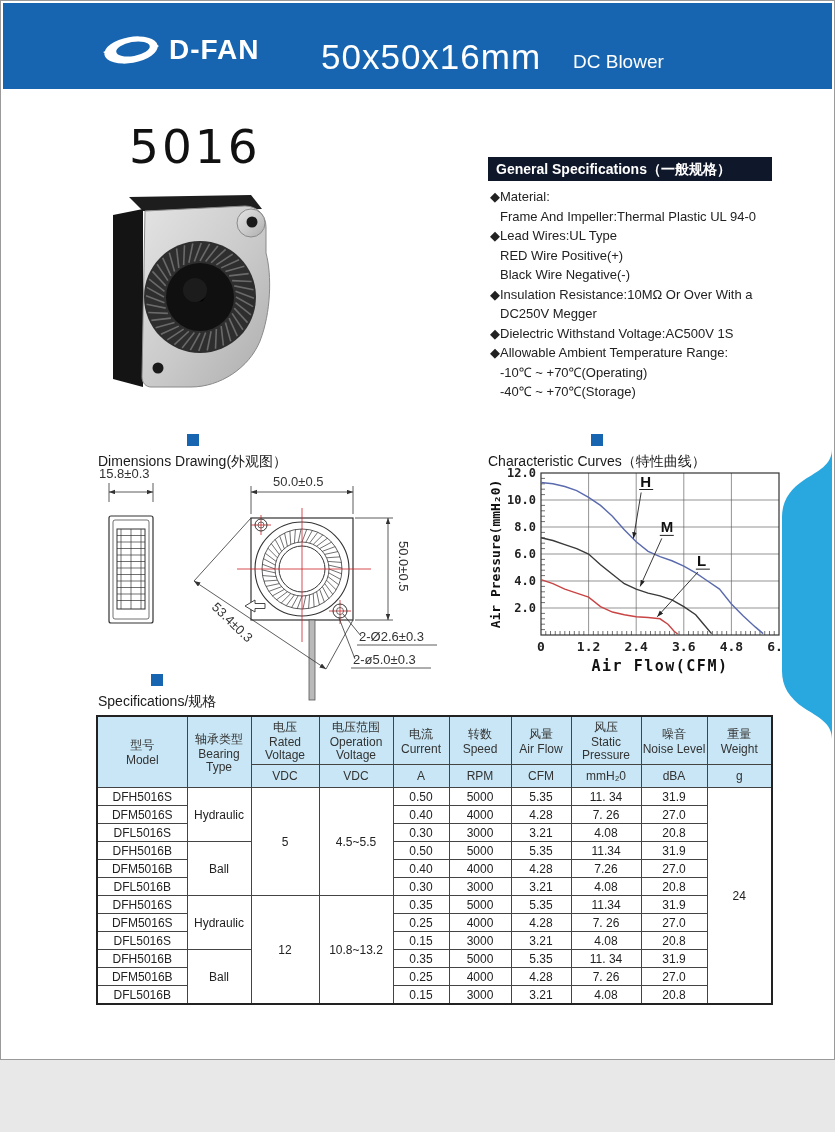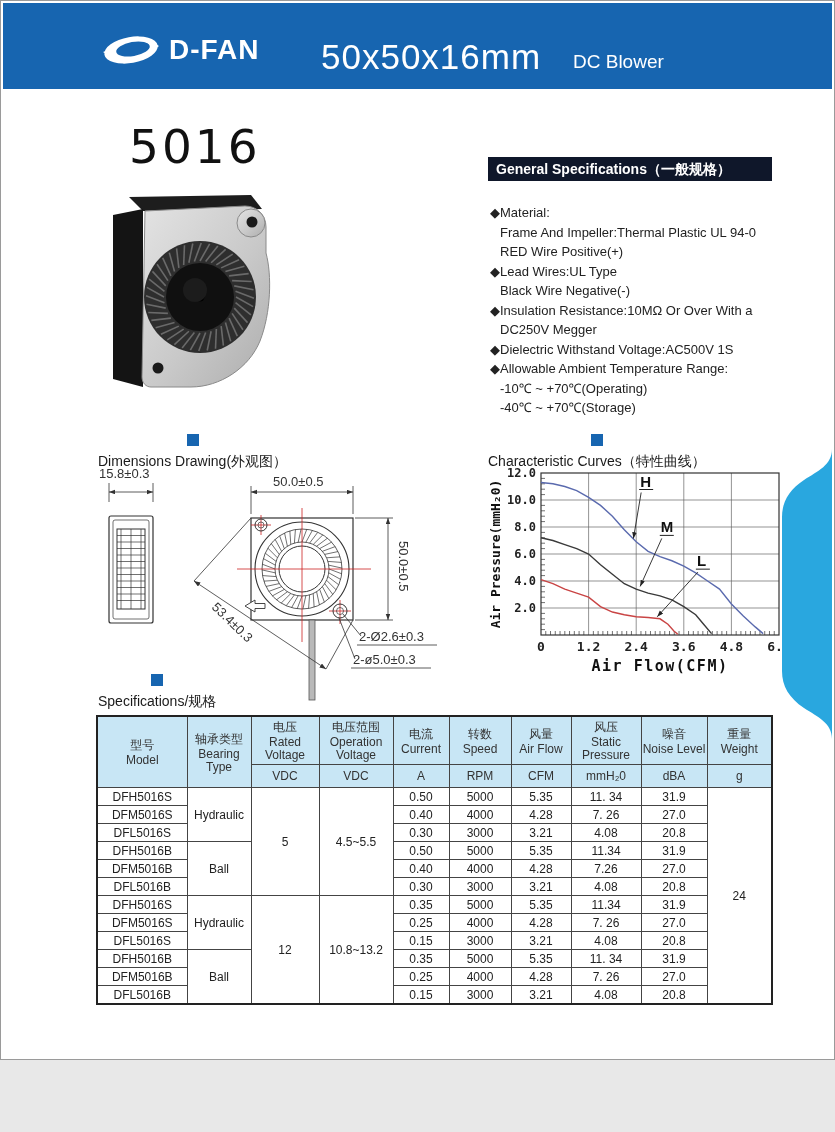--- a/index.html
+++ b/index.html
@@ -11,21 +11,21 @@
   .brand-name{color:#fff;font-size:28px;font-weight:bold;letter-spacing:1px;margin-left:6px;}
   .hdr-size{position:absolute;left:318px;top:34px;color:#fff;font-size:35px;font-weight:400;letter-spacing:1px;}
   .hdr-type{position:absolute;left:570px;top:48px;color:#fff;font-size:19px;}
 
   
   .model-title{position:absolute;left:128px;top:118px;font-size:47px;color:#111;font-family:"DejaVu Sans",sans-serif;letter-spacing:3px;text-align:center;}
   .photo{position:absolute;left:98px;top:190px;}
 
   
   .gs-bar{position:absolute;left:487px;top:156px;width:284px;height:24px;background:#0f172a;color:#fff;font-size:14px;line-height:24px;padding-left:8px;box-sizing:border-box;font-weight:bold;}
-  .gs-list{position:absolute;left:489px;top:186px;width:300px;font-size:13px;color:#222;margin-top:16px;}
+  .gs-list{position:absolute;left:489px;top:186px;width:300px;font-size:13px;color:#222;}
   .spec-line{line-height:19.5px;white-space:nowrap;}
   .spec-line.ind{padding-left:10px;}
 
   
   .sect{position:absolute;font-size:14px;color:#1a1a1a;display:flex;align-items:center;gap:7px;flex-direction:column;}
   .sq{width:12px;height:12px;background:#1765B0;display:inline-block;}
   #sect-dims{left:97px;top:433px;}
   #sect-curves{left:487px;top:433px;}
   #sect-specs{left:97px;top:673px;}
 
@@ -135,22 +135,22 @@
     </g>
     <circle cx="101" cy="106" r="34" fill="#101010"></circle>
     <circle cx="101" cy="106" r="4.5" fill="#000"></circle>
     <circle cx="96" cy="99" r="12" fill="#1c1c1c"></circle>
   </svg>
 
   <div class="gs-bar">General Specifications（一般规格）</div>
   <div class="gs-list">
       <div class="spec-line">◆Material:</div>
       <div class="spec-line ind">Frame And Impeller:Thermal Plastic UL 94-0</div>
+      <div class="spec-line">◆Lead Wires:UL Type</div>
       <div class="spec-line ind">RED Wire Positive(+)</div>
-      <div class="spec-line">◆Lead Wires:UL Type</div>
       <div class="spec-line ind">Black Wire Negative(-)</div>
       <div class="spec-line">◆Insulation Resistance:10MΩ Or Over With a</div>
       <div class="spec-line ind">DC250V Megger</div>
       <div class="spec-line">◆Dielectric Withstand Voltage:AC500V 1S</div>
       <div class="spec-line">◆Allowable Ambient Temperature Range:</div>
       <div class="spec-line ind">-10℃ ~ +70℃(Operating)</div>
       <div class="spec-line ind">-40℃ ~ +70℃(Storage)</div>
     </div>
 
   <div class="sect" id="sect-dims">

